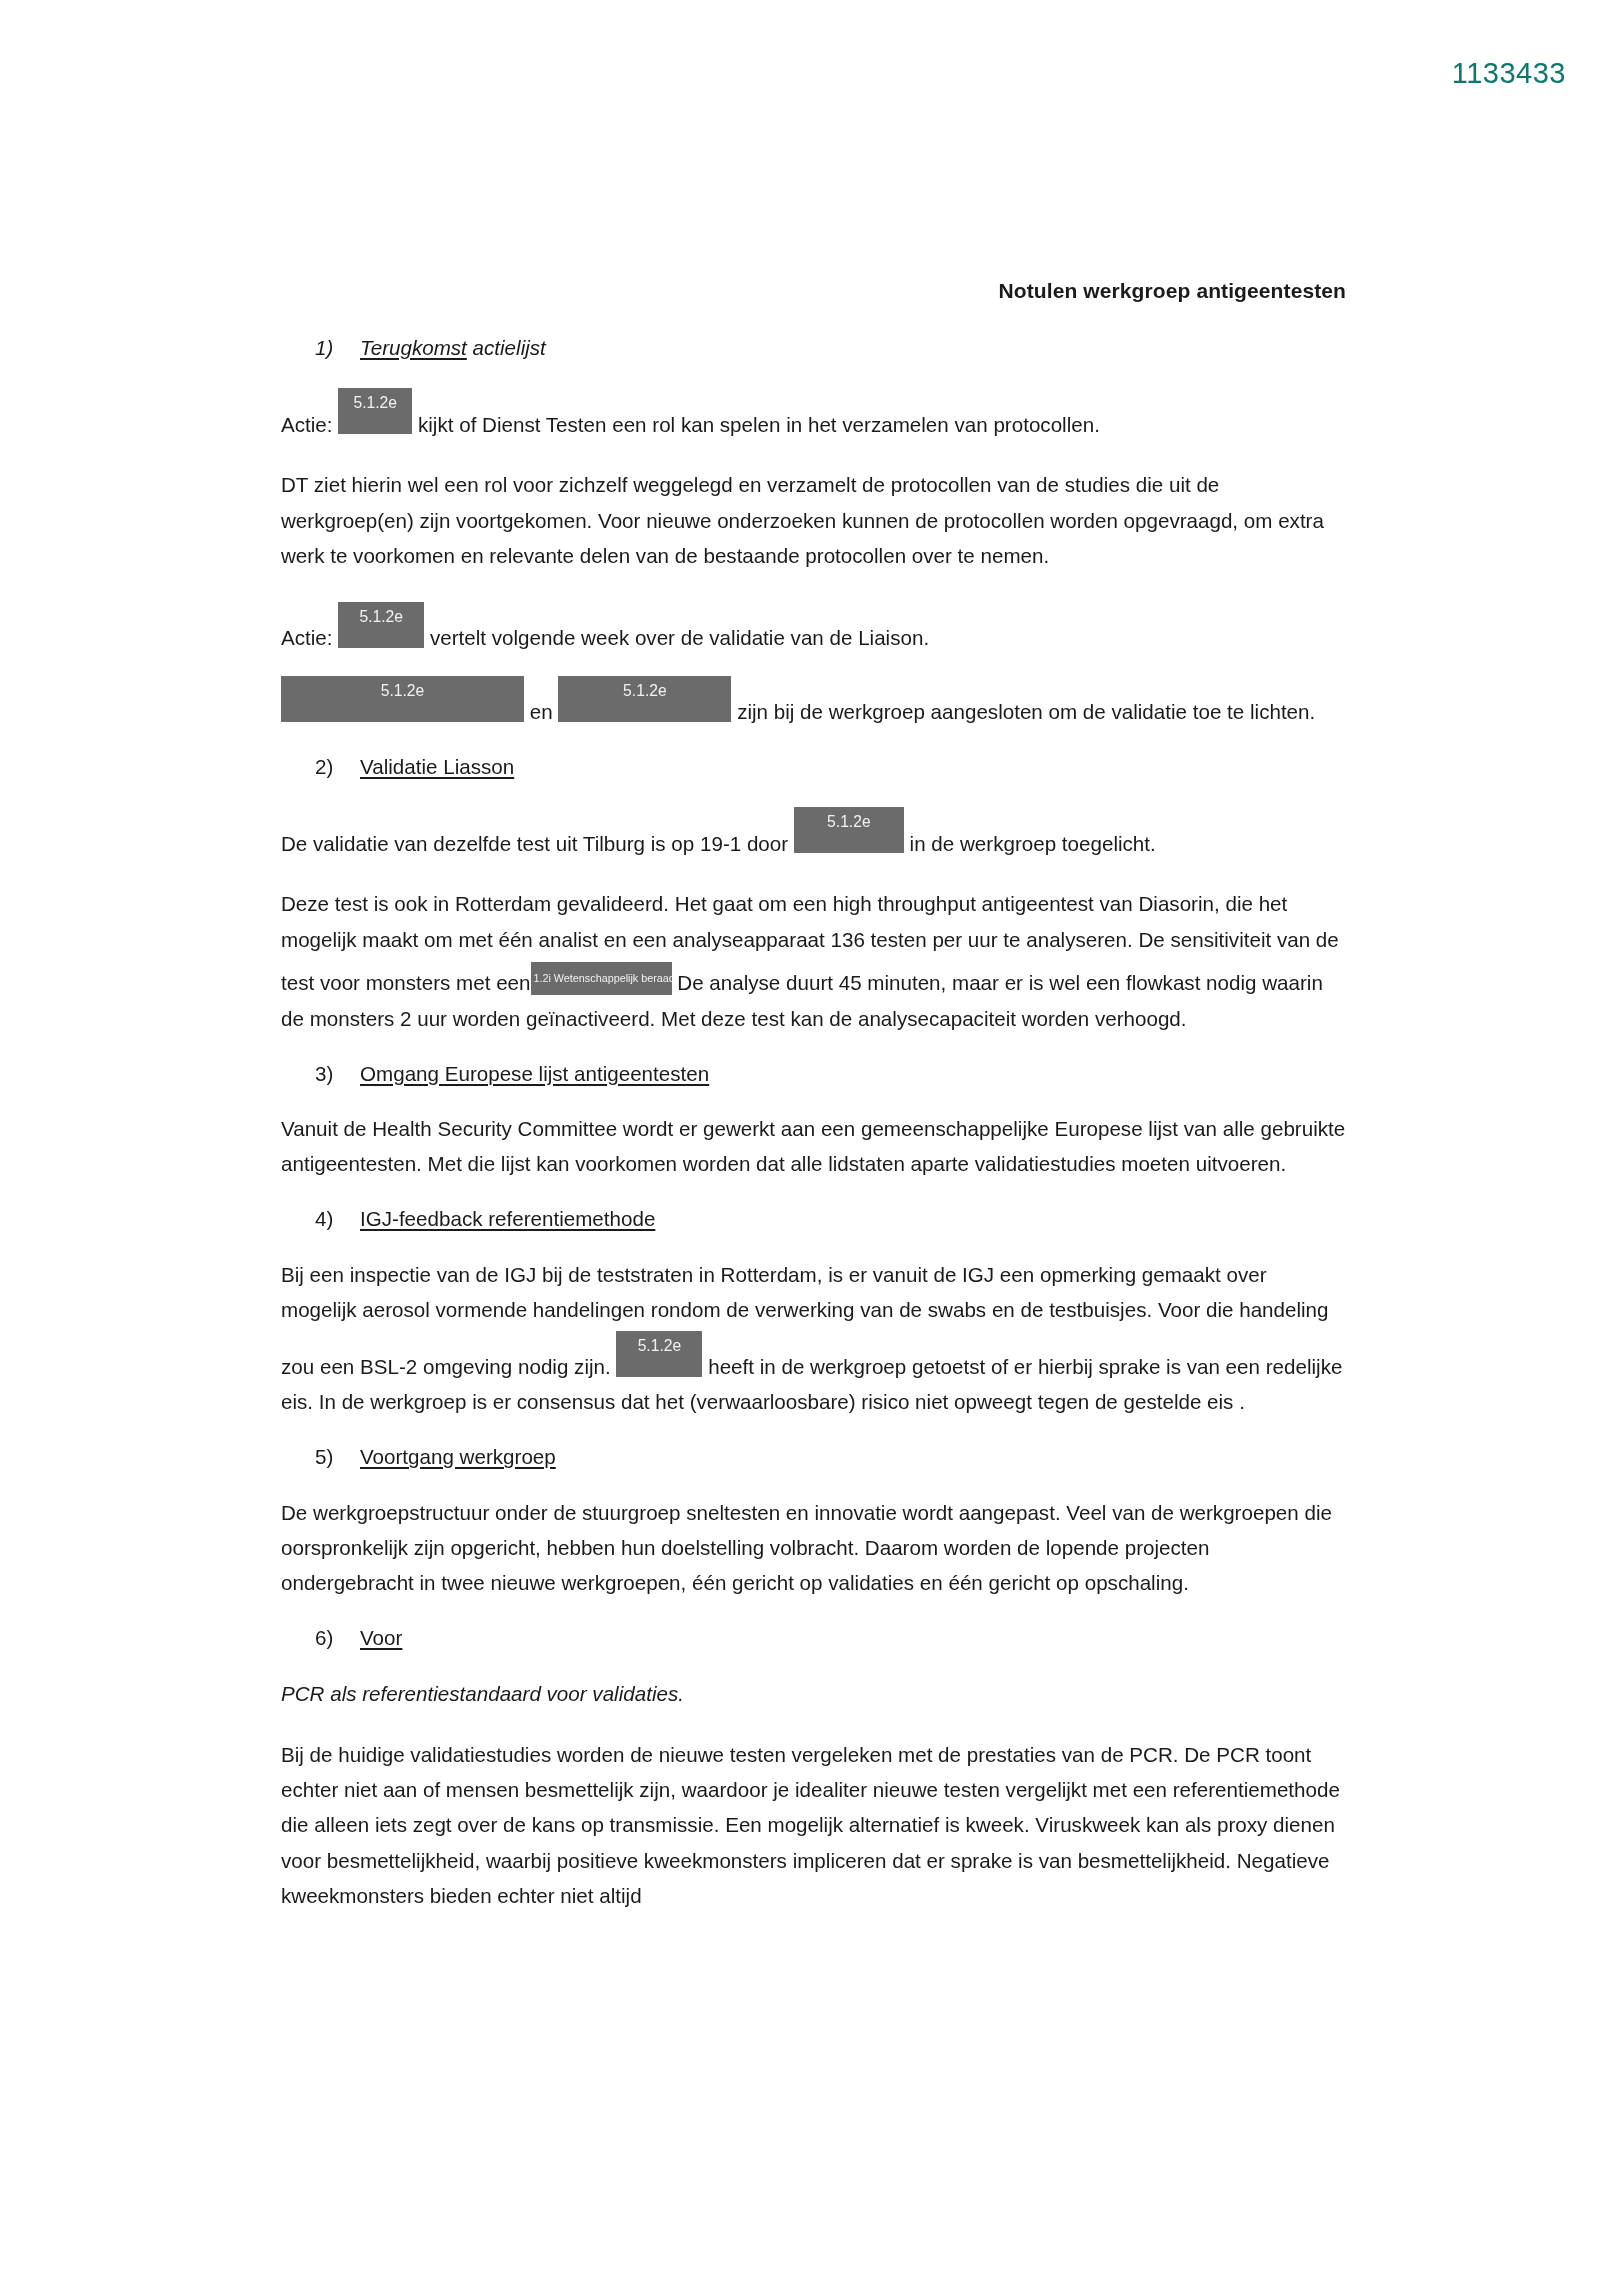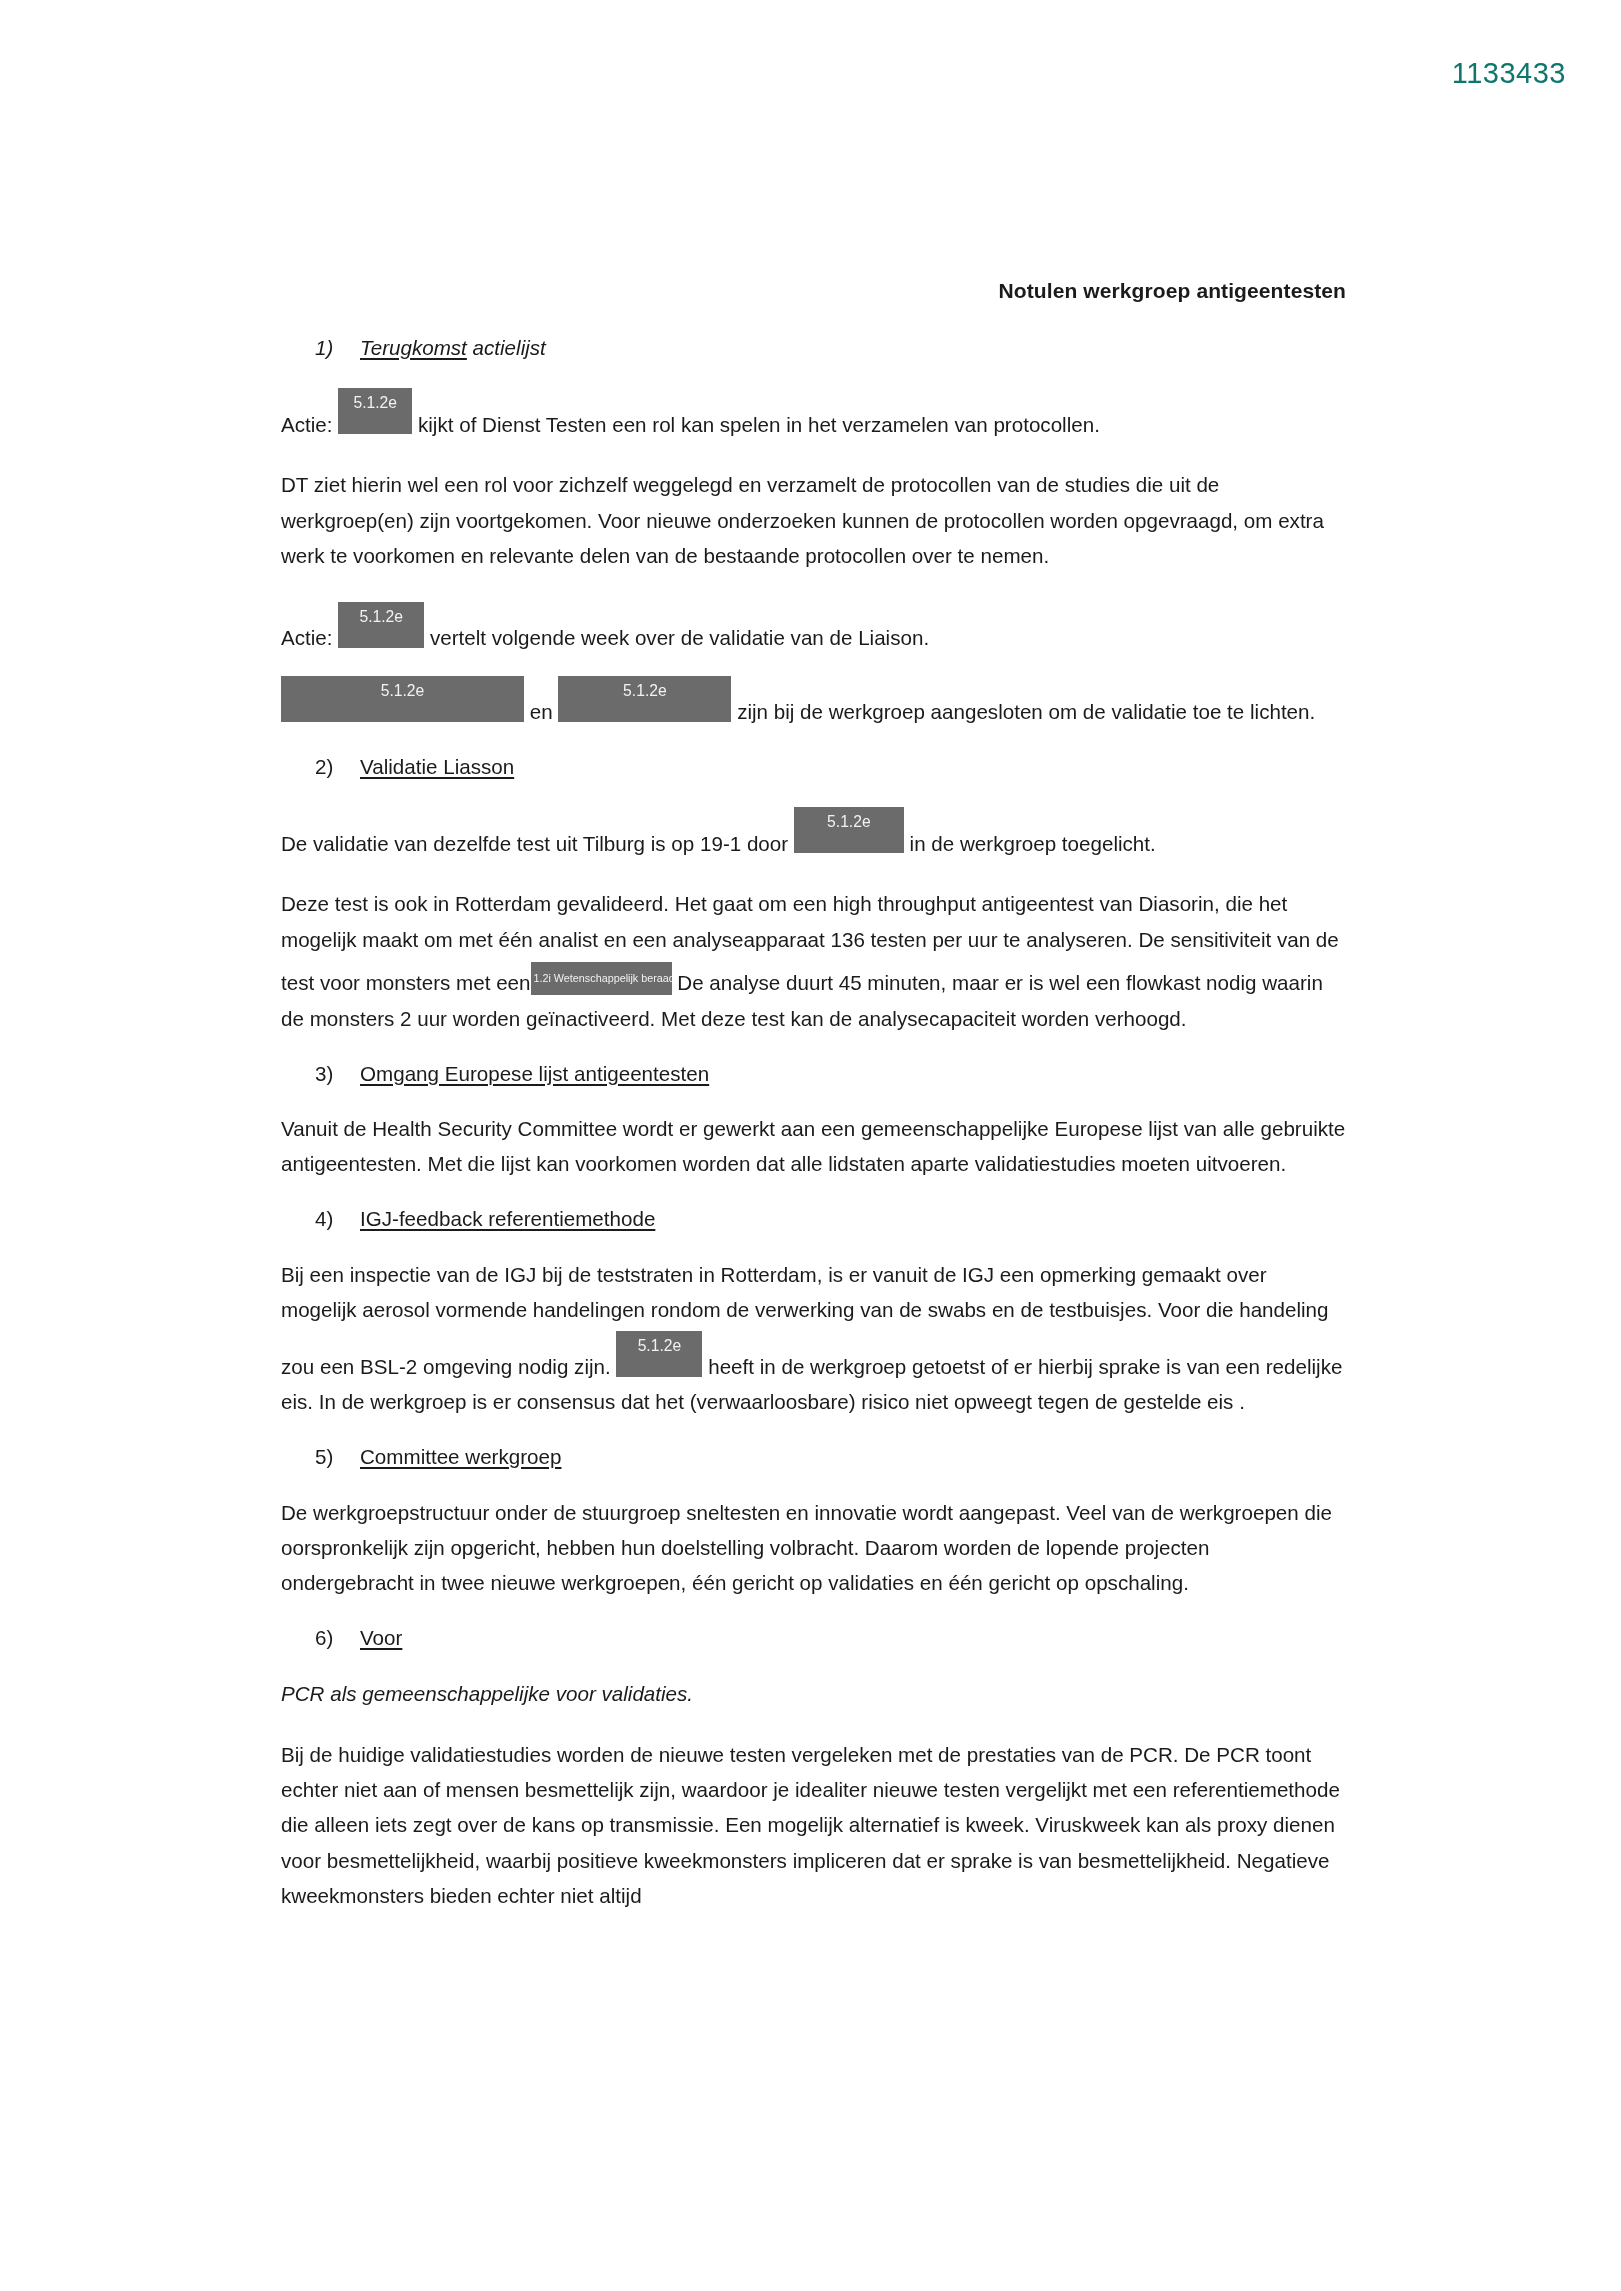--- a/index.html
+++ b/index.html
@@ -146,29 +146,29 @@
 
     <div class="agenda-item">
       <span class="num">4)</span>
       <span class="lbl"><u>IGJ-feedback referentiemethode</u></span>
     </div>
 
     <p class="body"><span>Bij een inspectie van de IGJ bij de teststraten in Rotterdam, is er vanuit de IGJ een opmerking gemaakt over mogelijk aerosol vormende handelingen rondom de verwerking van de swabs en de testbuisjes. Voor die handeling zou een BSL-2 omgeving nodig zijn.</span> <span class="redact r-md">5.1.2e</span> <span>heeft in de werkgroep getoetst of er hierbij sprake is van een redelijke eis. In de werkgroep is er consensus dat het (verwaarloosbare) risico niet opweegt tegen de gestelde eis .</span></p>
 
     <div class="agenda-item">
       <span class="num">5)</span>
-      <span class="lbl"><u>Committee werkgroep</u></span>
+      <span class="lbl"><u>Voortgang werkgroep</u></span>
     </div>
 
     <p class="body">De werkgroepstructuur onder de stuurgroep sneltesten en innovatie wordt aangepast. Veel van de werkgroepen die oorspronkelijk zijn opgericht, hebben hun doelstelling volbracht. Daarom worden de lopende projecten ondergebracht in twee nieuwe werkgroepen, één gericht op validaties en één gericht op opschaling.</p>
 
     <div class="agenda-item">
       <span class="num">6)</span>
       <span class="lbl"><u>Voor</u></span>
     </div>
 
-    <p class="body italic">PCR als gemeenschappelijke voor validaties.</p>
+    <p class="body italic">PCR als referentiestandaard voor validaties.</p>
 
     <p class="body">Bij de huidige validatiestudies worden de nieuwe testen vergeleken met de prestaties van de PCR. De PCR toont echter niet aan of mensen besmettelijk zijn, waardoor je idealiter nieuwe testen vergelijkt met een referentiemethode die alleen iets zegt over de kans op transmissie. Een mogelijk alternatief is kweek. Viruskweek kan als proxy dienen voor besmettelijkheid, waarbij positieve kweekmonsters impliceren dat er sprake is van besmettelijkheid. Negatieve kweekmonsters bieden echter niet altijd</p>
 
   </div>
 </div>
 
 
 </body></html>

